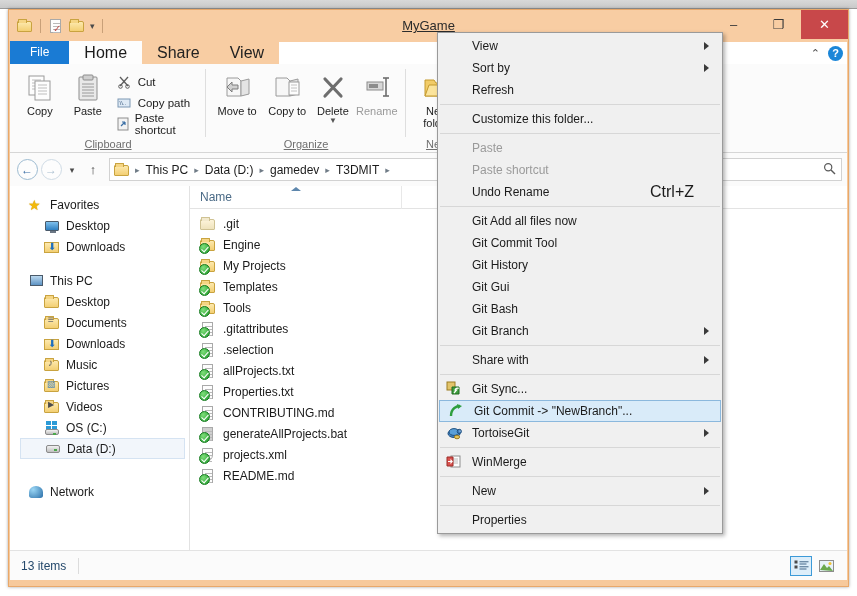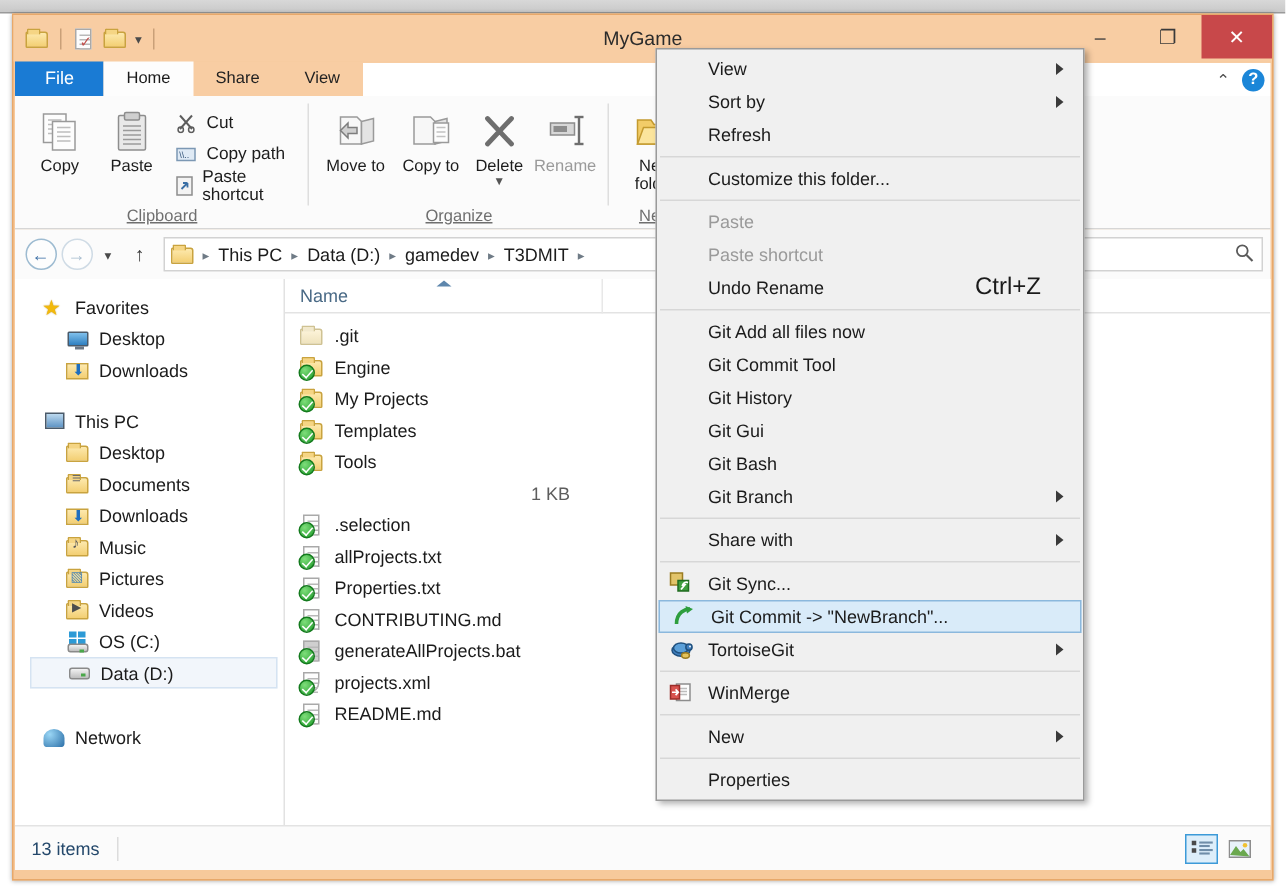--- a/index.html
+++ b/index.html
@@ -32,38 +32,38 @@
   .titlebar {
     position: relative; height: 31px;
     background: #f8cda3;
     display: flex; align-items: center;
   }
   .qat { display: flex; align-items: center; gap: 5px; padding-left: 8px; height: 100%; }
   .qat .sep { width: 1px; height: 14px; background: #c9a078; margin: 0 2px; }
   .win-title {
     position: absolute; left: 0; right: 0; top: 0; height: 31px;
     line-height: 31px; text-align: center;
-    font-size: 13px; color: #2b2b2b;
+    font-size: 13px; color: #2b2b2b; text-decoration: underline;
   }
   .win-buttons { position: absolute; right: 0; top: 0; display: flex; height: 29px; }
   .win-btn {
     width: 45px; height: 29px; display: flex; align-items: center; justify-content: center;
     color: #3a3a3a; font-size: 13px; background: transparent;
   }
   .win-btn.close { width: 47px; background: #c8484a; color: #fff; }
 
   
   .tabstrip {
     position: relative; height: 23px; margin: 0 1px;
     background: #f8cda3;
     display: flex; align-items: flex-end;
   }
   .tab {
     height: 23px; line-height: 23px; padding: 0 15px;
-    font-size: 11px; color: #222; background: transparent;
+    font-size: 16px; color: #222; background: transparent;
   }
   .tab.file { background: #1a7bd4; color: #fff; padding: 0 20px; font-size: 12px; }
   .tab.active { background: #fdfdfd; color: #1b1b1b; }
   .tab-fill { flex: 1; height: 22px; background: #ffffff; border-bottom: 0; }
   .tab-right {
     position: absolute; right: 4px; top: 1px; height: 22px;
     display: flex; align-items: center; gap: 8px;
   }
   .chev-up { color: #4d4d4d; font-size: 11px; }
   .help-icon {
@@ -638,20 +638,29 @@
               <span class="ico">
                   <span class="folder"></span>
                   <span class="tick"></span>
                 </span>
               <span>Tools</span>
             </div>
             <div class="fsize" style="width:190px"></div>
           </div>
 
           <div class="frow">
+            <div class="fname" style="width:332px">
+              <span class="ico">
+                  <span class="doc">
+                    <span class="lines"></span>
+                  </span>
+                  <span class="tick"></span>
+                </span>
+              <span>.gitattributes</span>
+            </div>
             <div class="fsize" style="width:190px">1 KB</div>
           </div>
 
           <div class="frow">
             <div class="fname" style="width:332px">
               <span class="ico">
                   <span class="doc">
                     <span class="lines"></span>
                   </span>
                   <span class="tick"></span>

